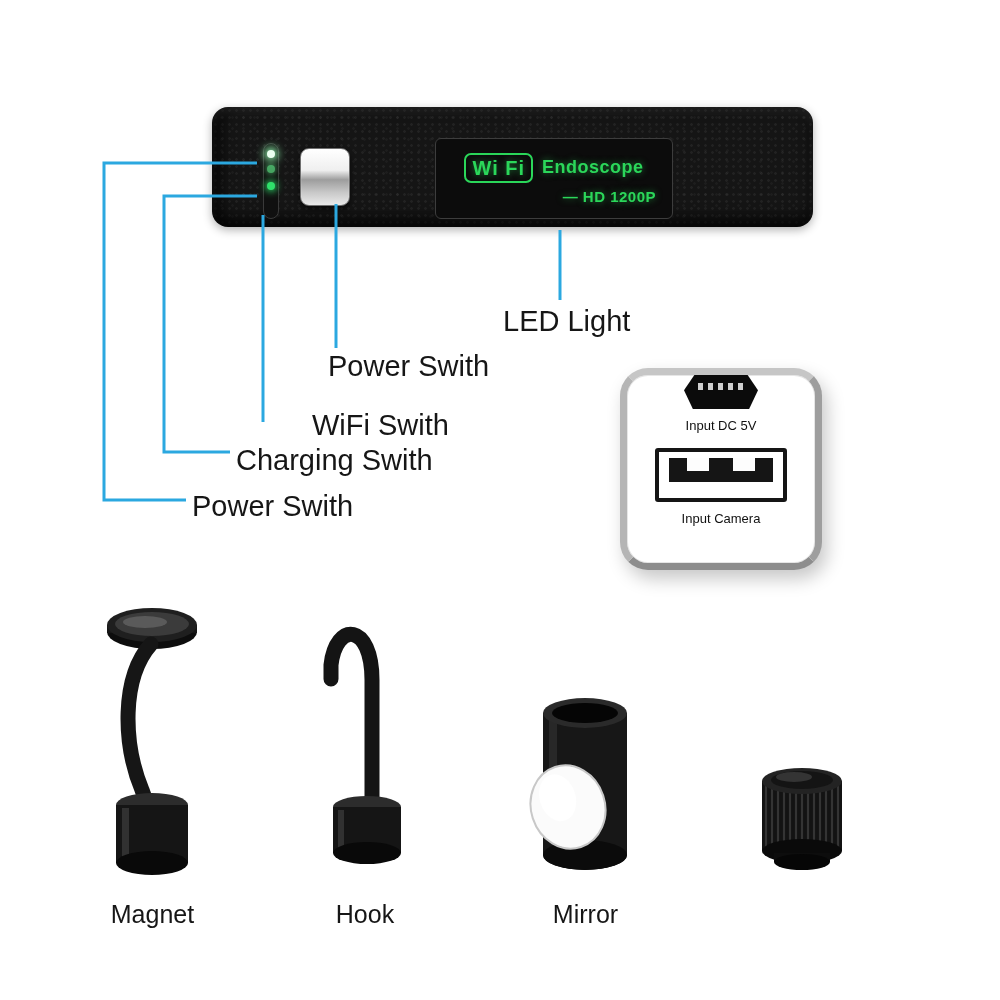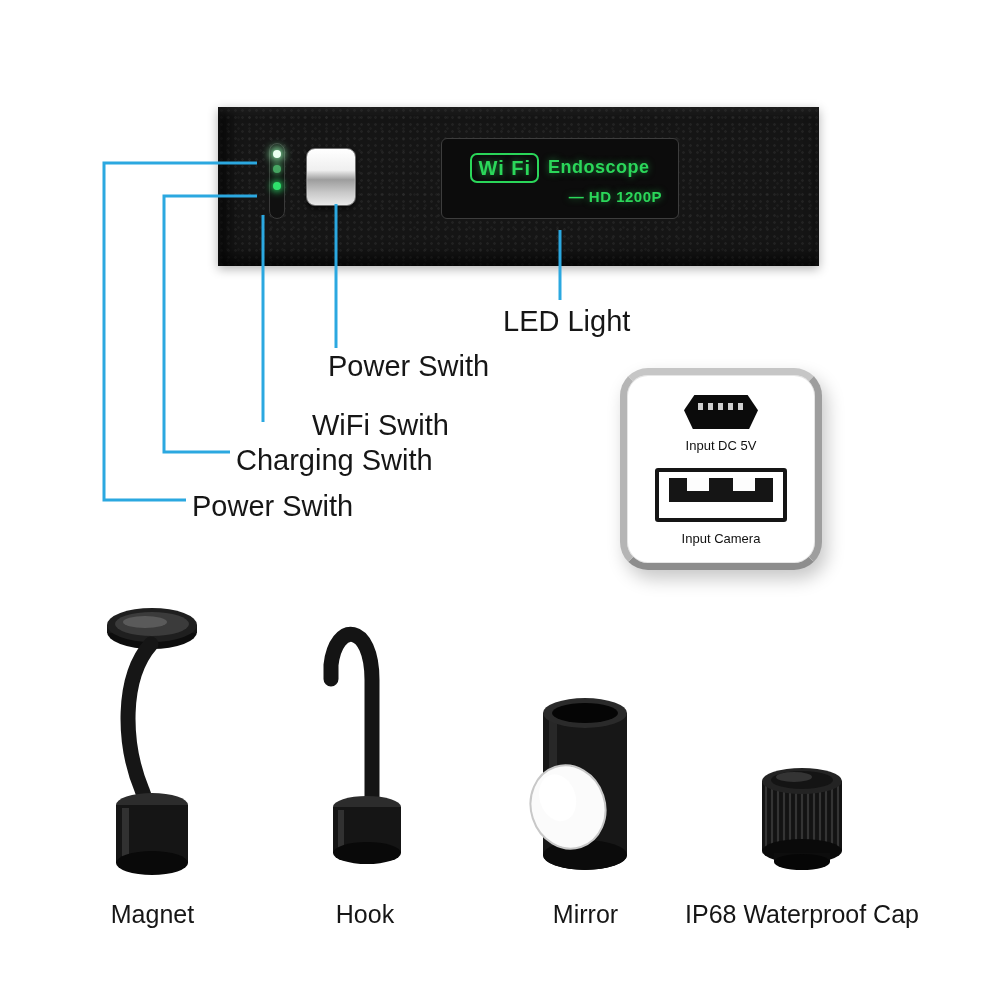--- a/index.html
+++ b/index.html
@@ -10,28 +10,28 @@
   *{box-sizing:border-box;}
   html,body{margin:0;padding:0;background:#fff;}
   .stage{
     position:relative;width:1000px;height:1000px;background:#ffffff;
     font-family:"Liberation Sans", sans-serif;color:var(--label-text);
     overflow:hidden;
   }
 
   
   .device{
-    position:absolute;left:218px;top:107px;width:601px;height:159px;
+    position:absolute;left:212px;top:107px;width:601px;height:120px;
     background-color:#151515;
     background-image:
       radial-gradient(rgba(255,255,255,0.055) 1px, transparent 1.6px),
       radial-gradient(rgba(255,255,255,0.035) 1px, transparent 1.6px);
     background-size:7px 7px, 11px 11px;
     background-position:0 0, 4px 5px;
-    border-radius:0;
+    border-radius:16px;
     box-shadow:
       inset 0 5px 9px rgba(255,255,255,0.07),
       inset 0 -9px 14px rgba(0,0,0,0.65),
       inset 10px 0 14px rgba(0,0,0,0.55),
       0 3px 10px rgba(0,0,0,0.3);
   }
   .led-strip{
     position:absolute;left:51px;top:36px;width:16px;height:76px;
     background:#101010;border:1px solid #3a3a3a;border-radius:8px;
   }
@@ -70,21 +70,21 @@
   .lbl-wifi{left:312px;top:409px;}
   .lbl-charging{left:236px;top:444px;}
   .lbl-power-bottom{left:192px;top:490px;}
 
   
   .usb-inset{
     position:absolute;left:620px;top:368px;width:202px;height:202px;
     background:#ffffff;border:7px solid;border-color:#c6c6c6 #9e9e9e #8d8d8d #b5b5b5;
     border-radius:28px;
     box-shadow:5px 9px 18px rgba(0,0,0,0.22), inset 0 0 0 1px #e6e6e6;
-    display:flex;flex-direction:column;align-items:center;padding-top:20px;
+    display:flex;flex-direction:column;align-items:center;
   }
   .micro-usb{
     width:74px;height:34px;background:#0b0b0b;position:relative;
     clip-path:polygon(14% 0,86% 0,100% 45%,88% 100%,12% 100%,0 45%);
   }
   .micro-usb .pins{
     position:absolute;left:50%;top:8px;transform:translateX(-50%);
     width:46px;height:7px;
     background:repeating-linear-gradient(90deg,#cfcfcf 0 5px,#0b0b0b 5px 10px);
   }
@@ -212,15 +212,14 @@
       <ellipse cx="50" cy="97" rx="28" ry="8" fill="#060606"></ellipse>
       <ellipse cx="50" cy="16" rx="40" ry="13" fill="#232323"></ellipse>
       <ellipse cx="50" cy="15" rx="31" ry="9" fill="#141414"></ellipse>
       <ellipse cx="42" cy="12" rx="18" ry="5" fill="#3c3c3c" opacity="0.8"></ellipse>
     </svg>
   </figure>
 
   <div class="acc-label l-magnet">Magnet</div>
   <div class="acc-label l-hook">Hook</div>
   <div class="acc-label l-mirror">Mirror</div>
-  <div class="acc-label l-cap">IP68 Waterproof Cap</div>
 
 </div>
 
 </body></html>

